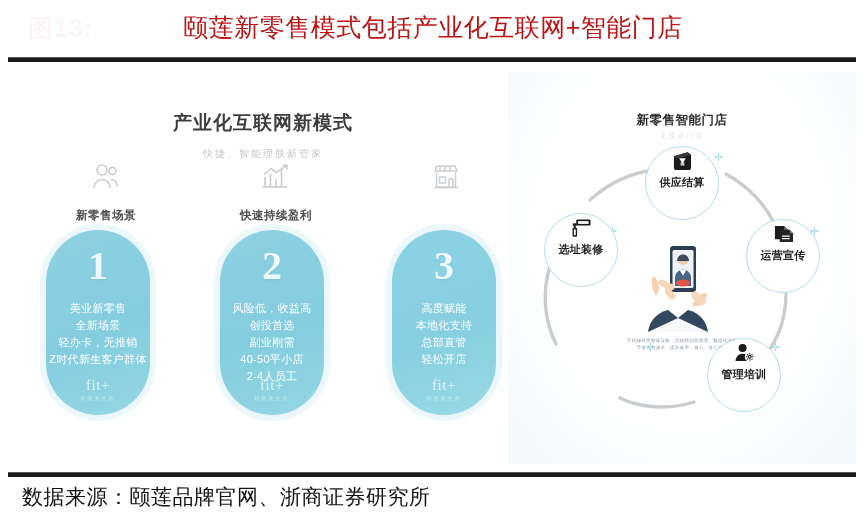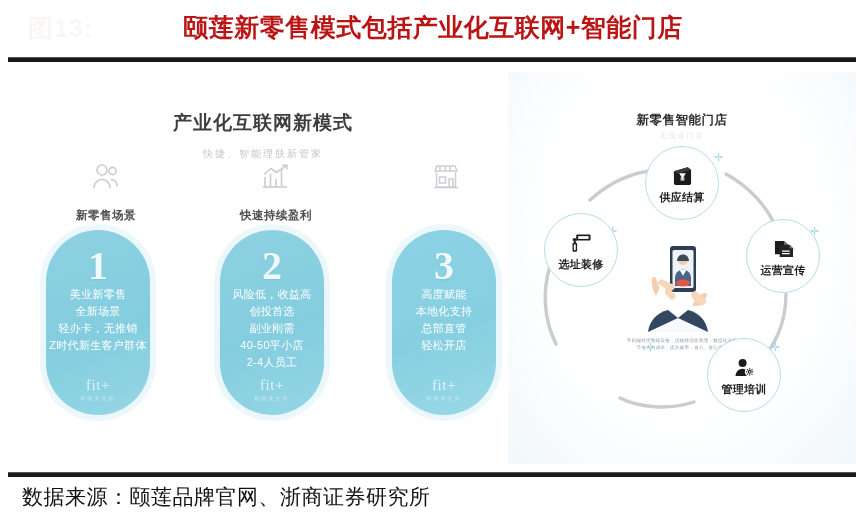--- a/index.html
+++ b/index.html
@@ -27,21 +27,21 @@
     letter-spacing: 1px;
     white-space: nowrap;
   }
   .fig-title {
     position: absolute;
     left: 0;
     right: 0;
     top: 11px;
     text-align: center;
     font-size: 25px;
-    font-weight: bold;
+    font-weight: normal;
     color: #bb1414;
     letter-spacing: 0.5px;
     white-space: nowrap;
   }
   .rule-top {
     position: absolute;
     left: 8px;
     top: 57px;
     width: 848px;
     height: 4px;
@@ -149,20 +149,21 @@
   .card.k3 { left: 384px; background: linear-gradient(160deg,#8cd2e4 0%, #86cfe1 55%, #9ad9e6 100%); }
   .card-num {
     font-size: 40px;
     font-weight: bold;
     color: #eef9fc;
     line-height: 1;
     font-family: "Liberation Serif", "DejaVu Serif", serif;
     text-shadow: 0 1px 2px rgba(90,160,180,0.25);
   }
   .card-lines {
+    margin-top: 14px;
   }
   .card-lines div {
     font-size: 11px;
     color: #ffffff;
     line-height: 17px;
     letter-spacing: 0.3px;
     white-space: nowrap;
   }
   .card-logo {
     position: absolute;
@@ -222,21 +223,21 @@
     position: absolute;
     width: 74px;
     height: 74px;
     border-radius: 50%;
     background: #ffffff;
     border: 1.2px solid #b7dced;
     box-sizing: border-box;
     display: flex;
     flex-direction: column;
     align-items: center;
-    justify-content: center;
+    justify-content: flex-start;
   }
   .node .nicon {
     height: 24px;
     display: flex;
     align-items: flex-end;
     justify-content: center;
   }
   .node .nlabel {
     margin-top: 4px;
     font-size: 11px;

